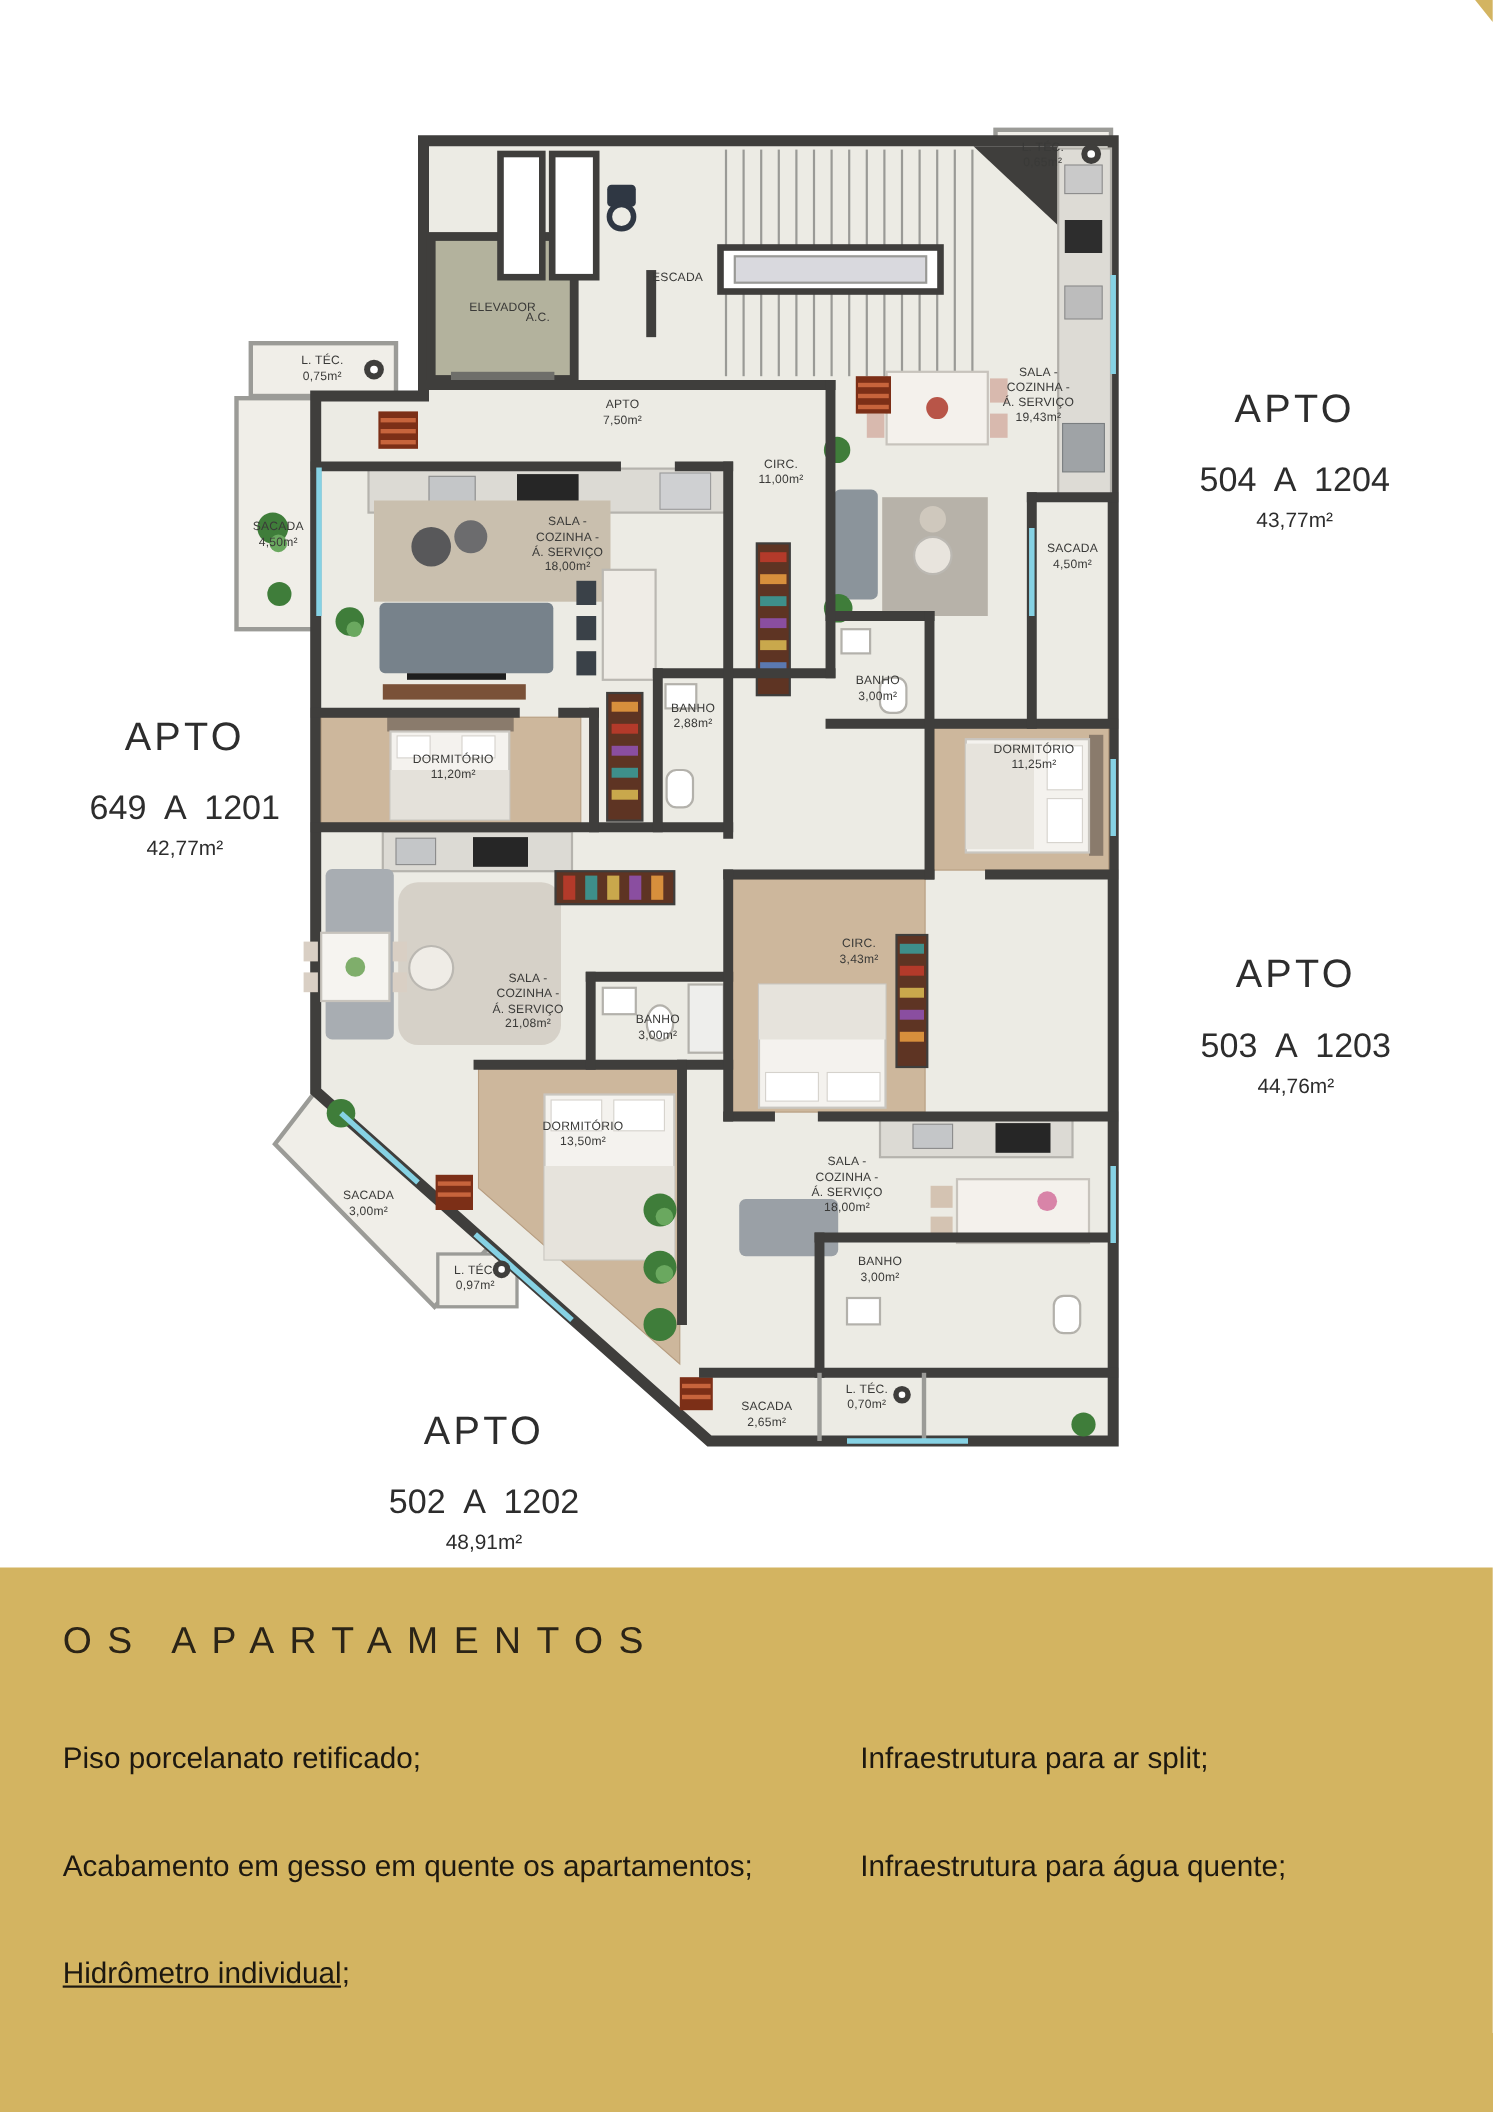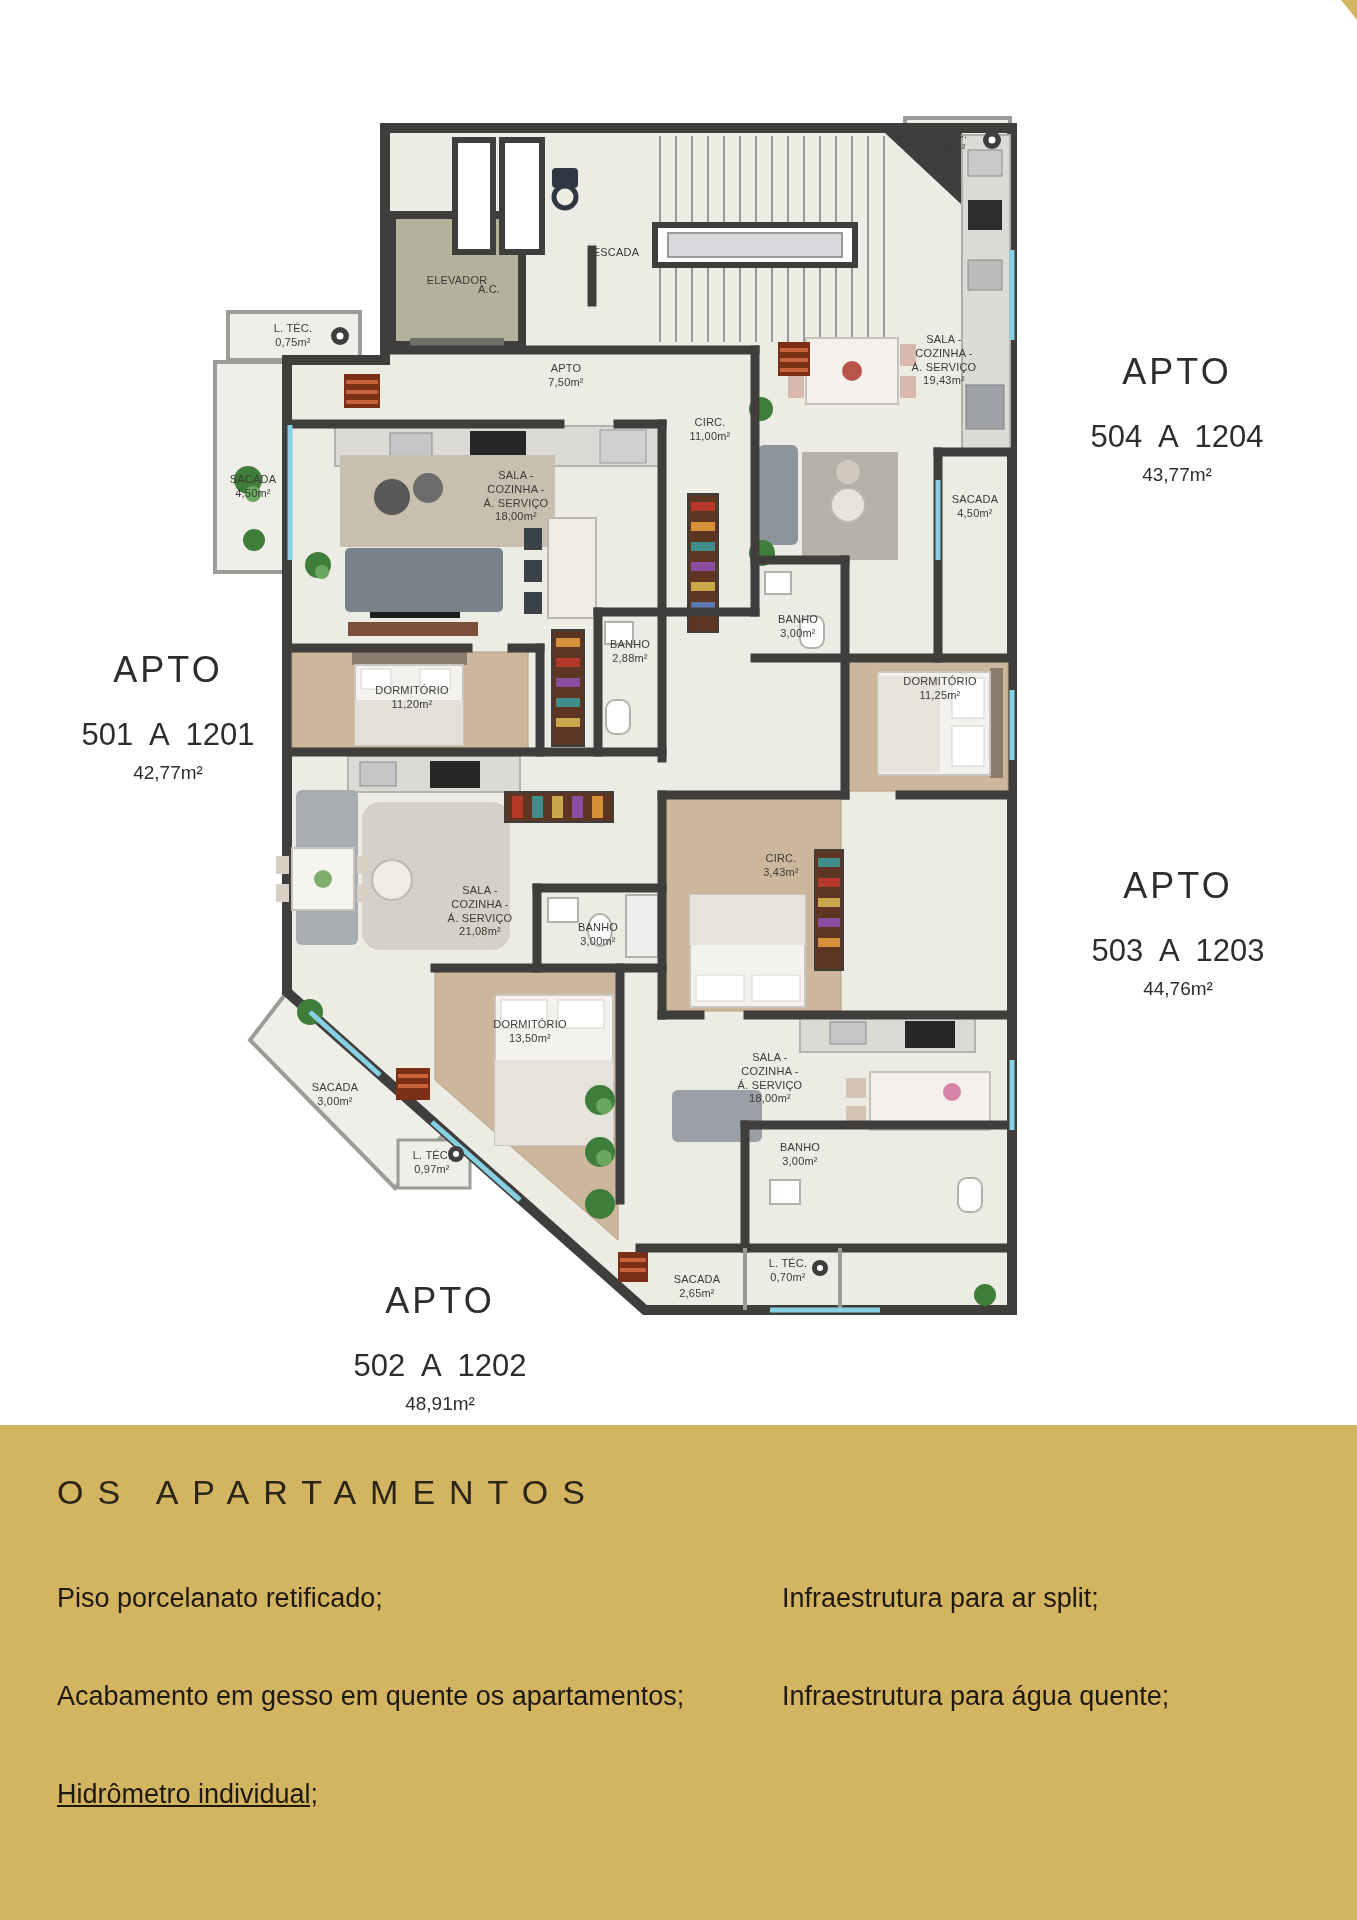--- a/index.html
+++ b/index.html
@@ -360,21 +360,21 @@
 0,97m²</div>
   <div class="rlabel" style="left:800px;top:1155px">BANHO
 3,00m²</div>
   <div class="rlabel" style="left:697px;top:1287px">SACADA
 2,65m²</div>
   <div class="rlabel" style="left:788px;top:1271px">L. TÉC.
 0,70m²</div>
 
   <div class="apto" style="left:168px;top:716px">
     <div class="apto-name">APTO</div>
-    <div class="apto-range">501 A 1201</div>
+    <div class="apto-range">649 A 1201</div>
     <div class="apto-area">42,77m²</div>
   </div>
   <div class="apto" style="left:440px;top:1347px">
     <div class="apto-name">APTO</div>
     <div class="apto-range">502 A 1202</div>
     <div class="apto-area">48,91m²</div>
   </div>
   <div class="apto" style="left:1178px;top:932px">
     <div class="apto-name">APTO</div>
     <div class="apto-range">503 A 1203</div>

